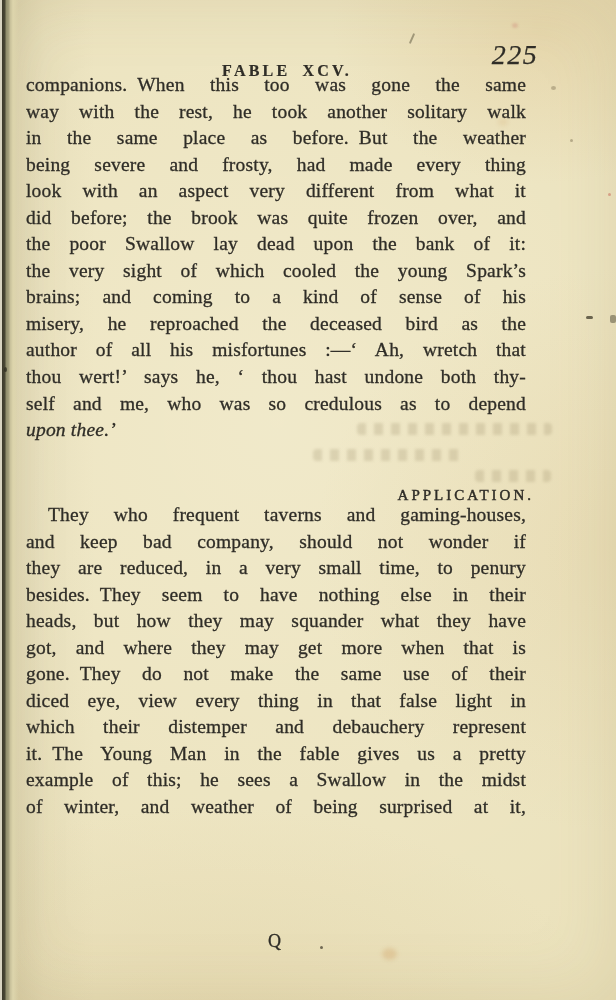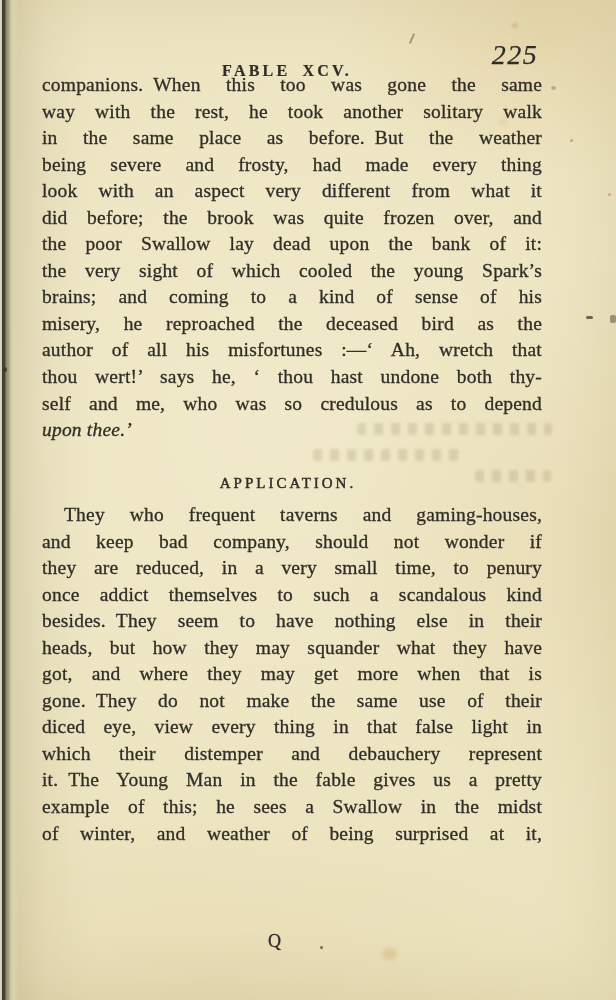--- a/index.html
+++ b/index.html
@@ -31,35 +31,35 @@
     position:absolute;left:177px;top:42px;width:220px;
     text-align:center;font-size:16px;font-weight:bold;
     letter-spacing:3.2px;word-spacing:5px;line-height:20px;margin-top:19px;
     -webkit-text-stroke:0.2px currentColor;
   }
   .page-number{
     position:absolute;left:486px;top:43px;width:58px;
     text-align:center;font-style:italic;font-size:28px;line-height:24px;
     letter-spacing:1.5px;-webkit-text-stroke:0.25px currentColor;
   }
-  .column{position:absolute;left:42px;top:0;width:500px;height:1000px;}
+  .column{position:absolute;left:26px;top:0;width:500px;height:1000px;}
   .para{position:absolute;left:0;width:100%;font-size:19.5px;letter-spacing:0.2px;
     -webkit-text-stroke:0.3px currentColor;}
   .para1{top:72px;}
   .para2{top:502px;}
   .line{
     height:26.56px;line-height:26.56px;overflow:hidden;
     text-align:justify;text-align-last:justify;text-justify:inter-word;
   }
   .para1 .line:last-child{text-align-last:left;font-style:italic;}
   .para2 .line:first-child{text-indent:22px;}
   .app-head{
-    position:absolute;left:0;top:470px;width:100%;margin:4px;
+    position:absolute;left:0;top:470px;width:100%;margin:16px;
     transform:translateX(-8px);
-    text-align:center;font-size:15px;font-weight:normal;
+    text-align:right;font-size:15px;font-weight:normal;
     letter-spacing:3px;line-height:18px;
     -webkit-text-stroke:0.45px currentColor;
   }
   .sig{
     position:absolute;left:268px;top:931px;font-size:18px;line-height:20px;
     -webkit-text-stroke:0.3px currentColor;
   }
   .sig-dot{position:absolute;left:320px;top:946px;width:3px;height:3px;
     border-radius:50%;background:rgba(72,66,50,0.75);}
   
@@ -109,21 +109,20 @@
         <div class="line">author of all his misfortunes :—‘ Ah, wretch that</div>
         <div class="line">thou wert!’ says he, ‘ thou hast undone both thy-</div>
         <div class="line">self and me, who was so credulous as to depend</div>
         <div class="line">upon thee.’</div>
       </div>
     <h2 class="app-head">APPLICATION.</h2>
     <div class="para para2">
         <div class="line">They who frequent taverns and gaming-houses,</div>
         <div class="line">and keep bad company, should not wonder if</div>
         <div class="line">they are reduced, in a very small time, to penury</div>
-        <div class="line">once addict themselves to such a scandalous kind</div>
         <div class="line">besides. They seem to have nothing else in their</div>
         <div class="line">heads, but how they may squander what they have</div>
         <div class="line">got, and where they may get more when that is</div>
         <div class="line">gone. They do not make the same use of their</div>
         <div class="line">diced eye, view every thing in that false light in</div>
         <div class="line">which their distemper and debauchery represent</div>
         <div class="line">it. The Young Man in the fable gives us a pretty</div>
         <div class="line">example of this; he sees a Swallow in the midst</div>
         <div class="line">of winter, and weather of being surprised at it,</div>
       </div>

